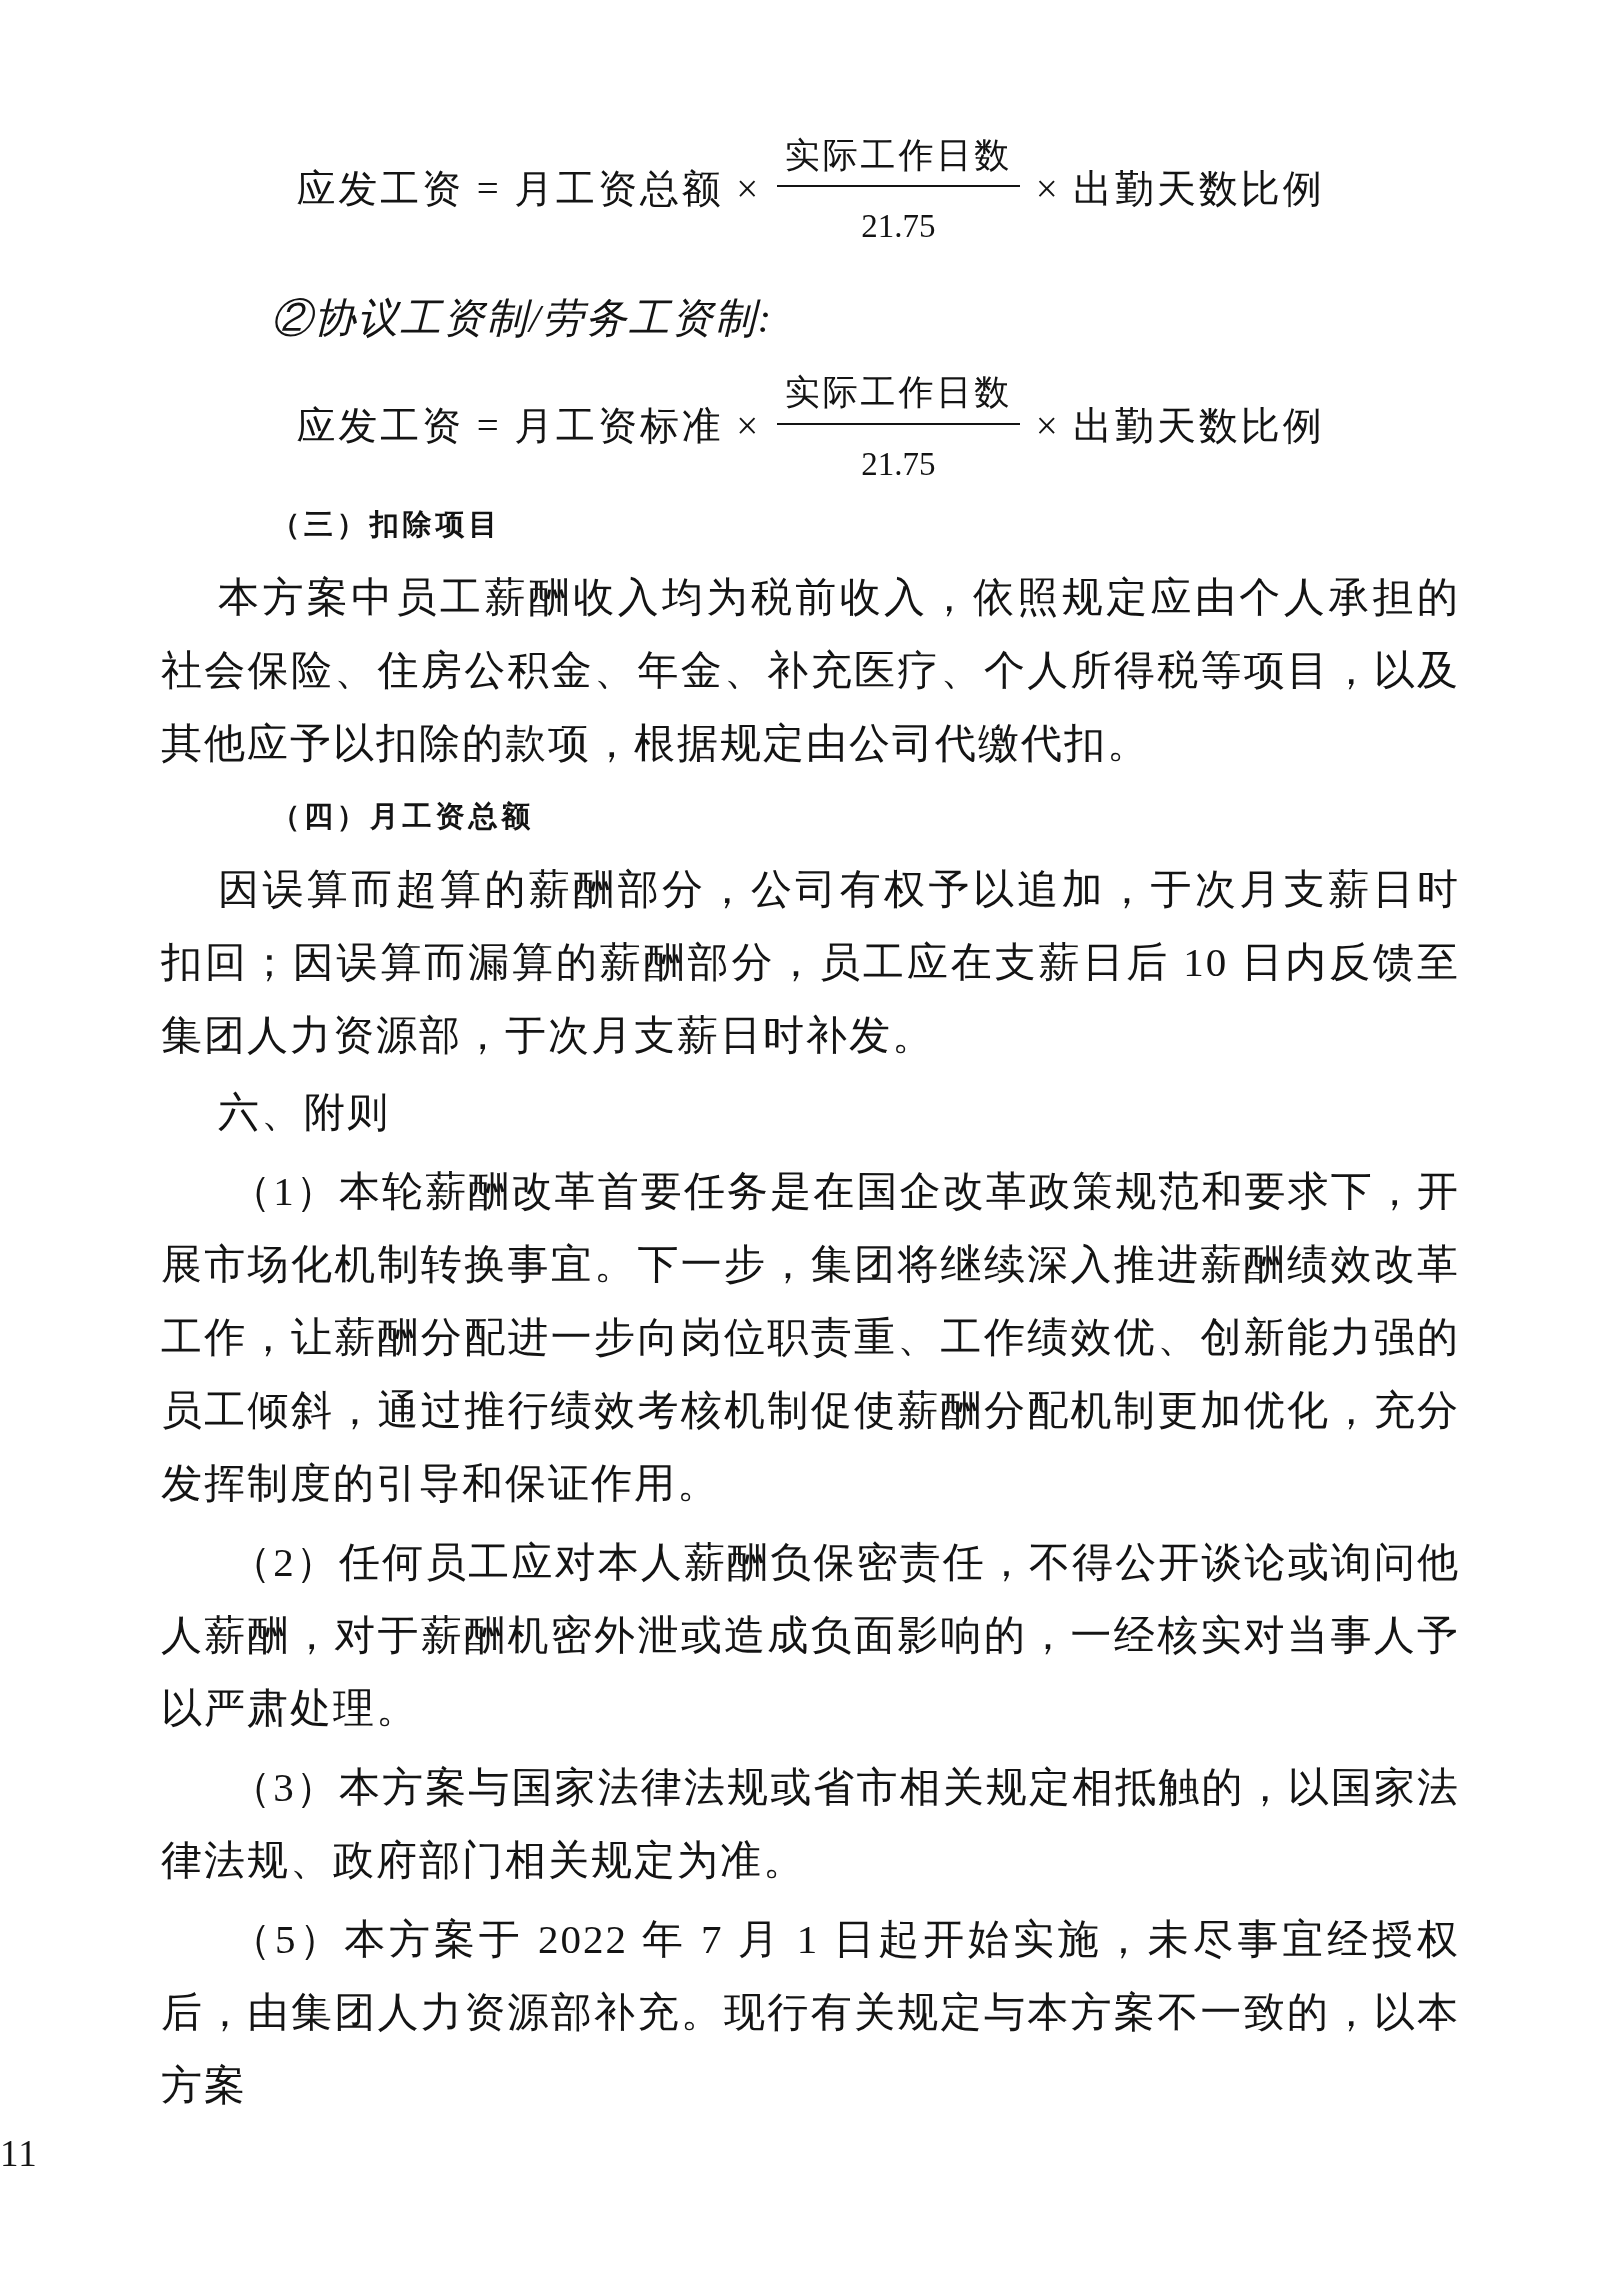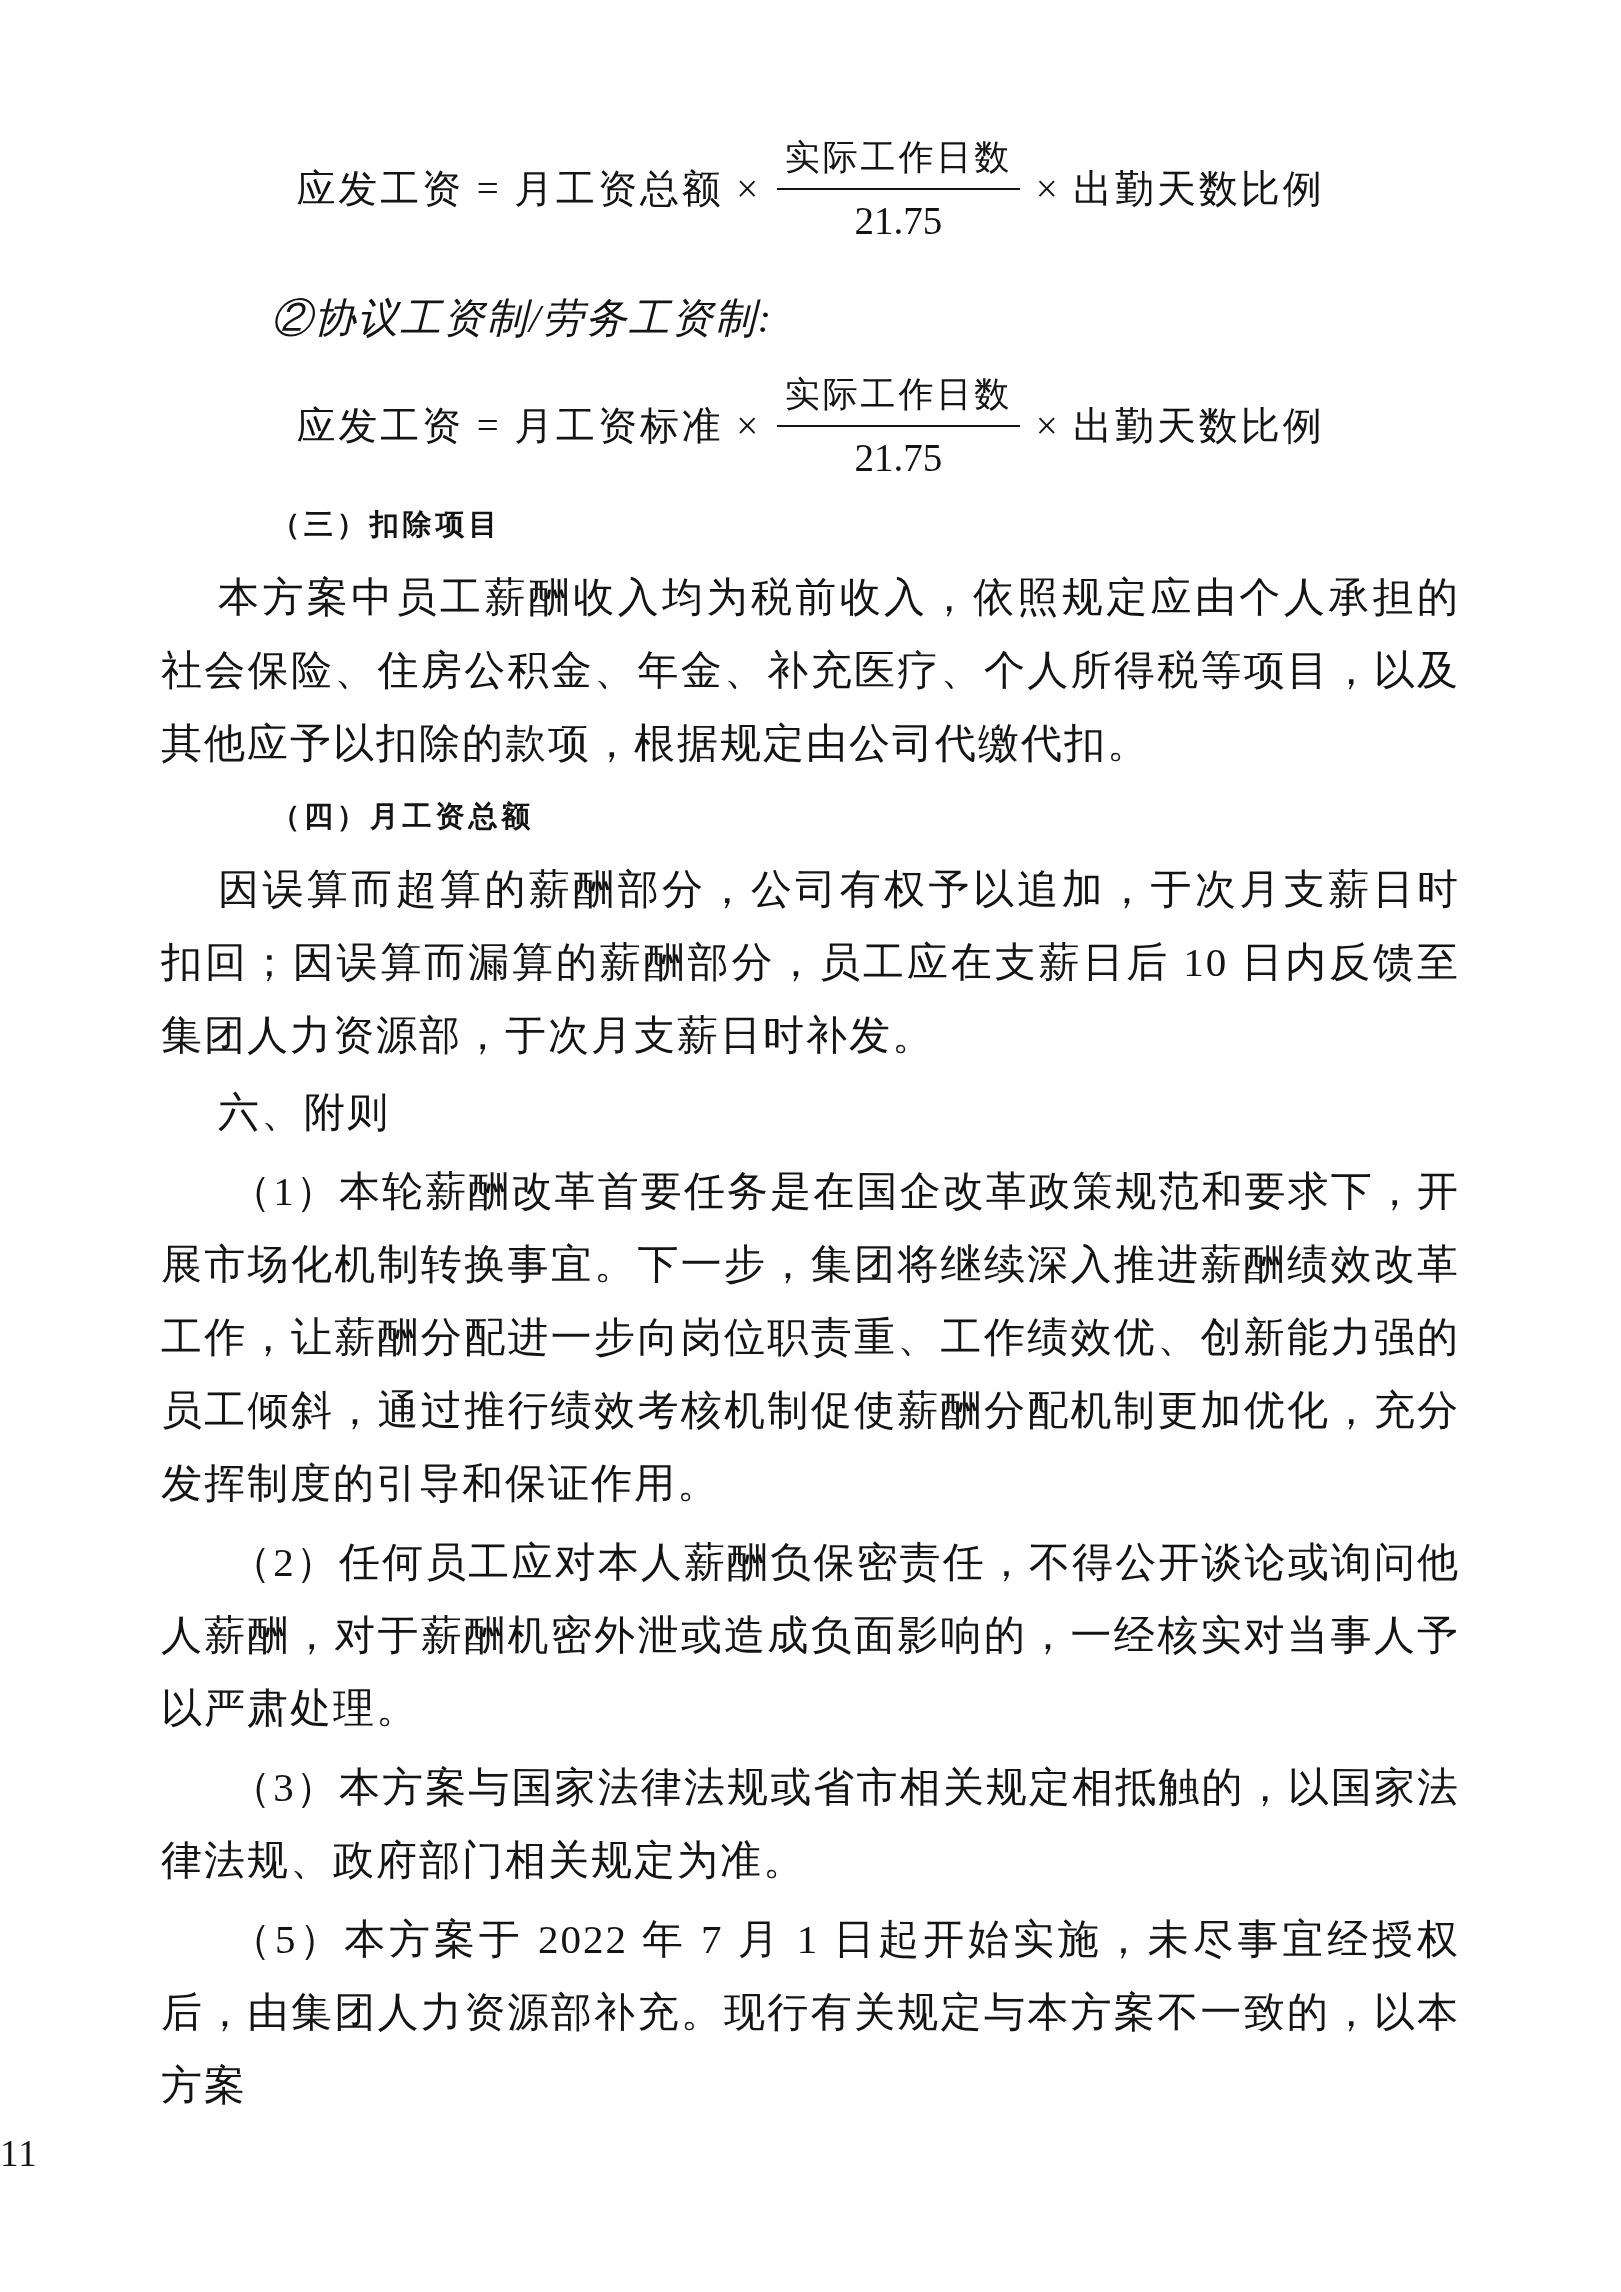--- a/index.html
+++ b/index.html
@@ -39,22 +39,22 @@
     margin: 0 15.7px;
   }
   .frac .num {
     font-size: 35px;
     letter-spacing: 2.9px;
     padding: 0 7.8px 6.9px 7.8px;
     border-bottom: 2.9px solid #141414;
     white-space: nowrap;
   }
   .frac .den {
-    font-size: 39px;
-    padding-top: 8px;
+    font-size: 33px;
+    padding-top: 21px;
   }
   
   .clause-line {
     font-size: 41px;
     line-height: 73px;
     letter-spacing: 2px;
     margin: 27.4px 0 0 0;
     text-indent: 110px;
     font-style: italic;
   }

